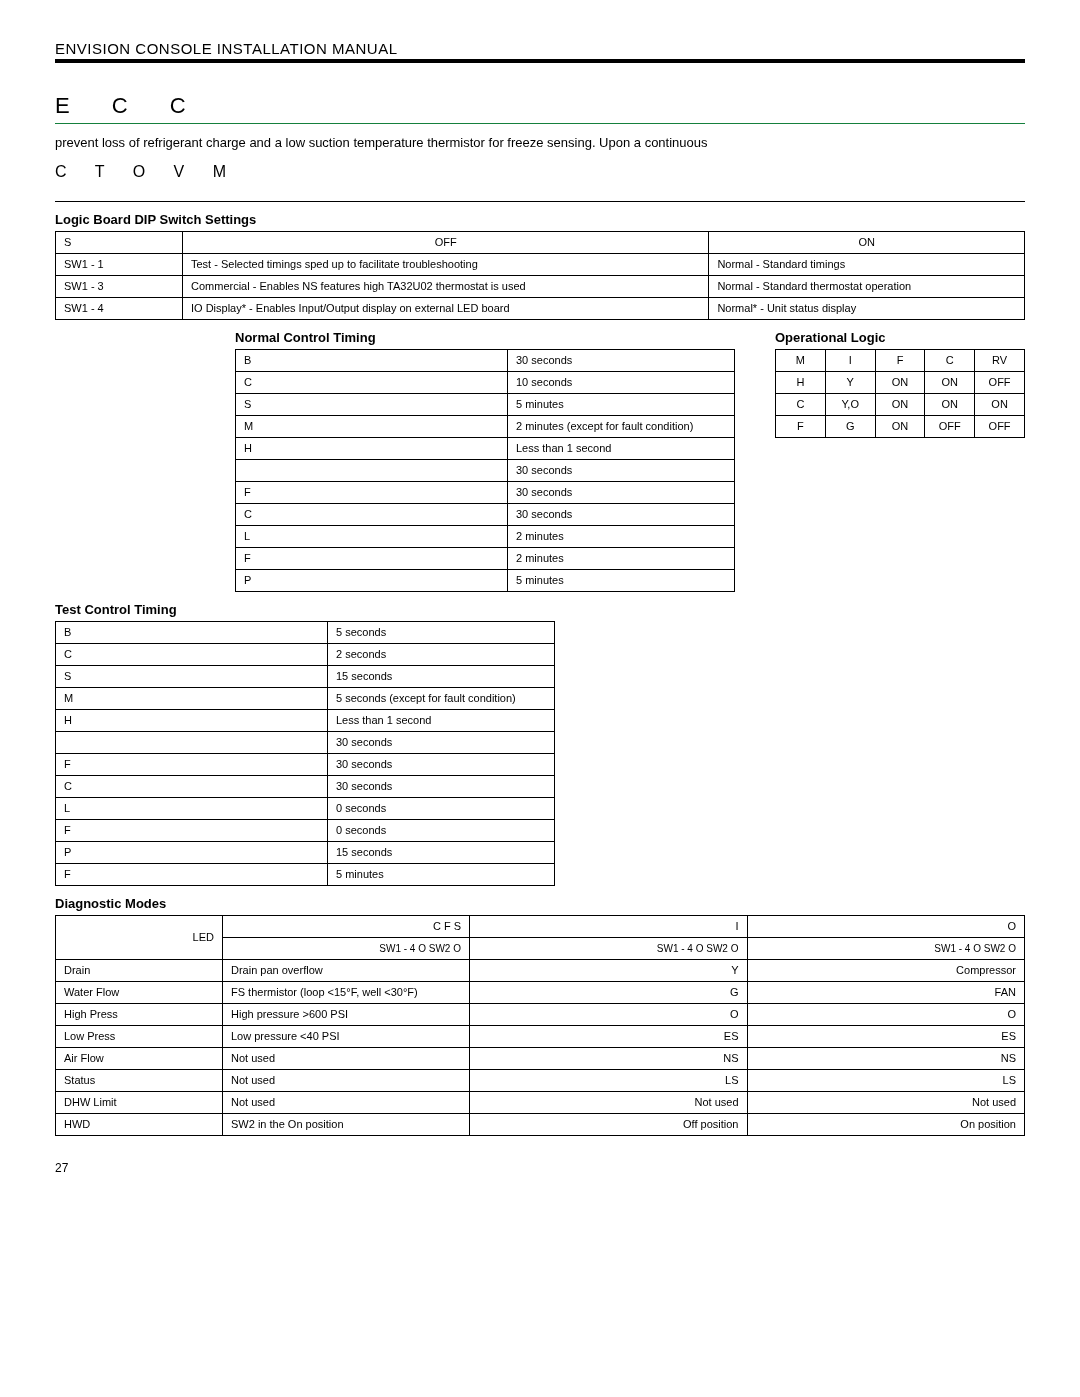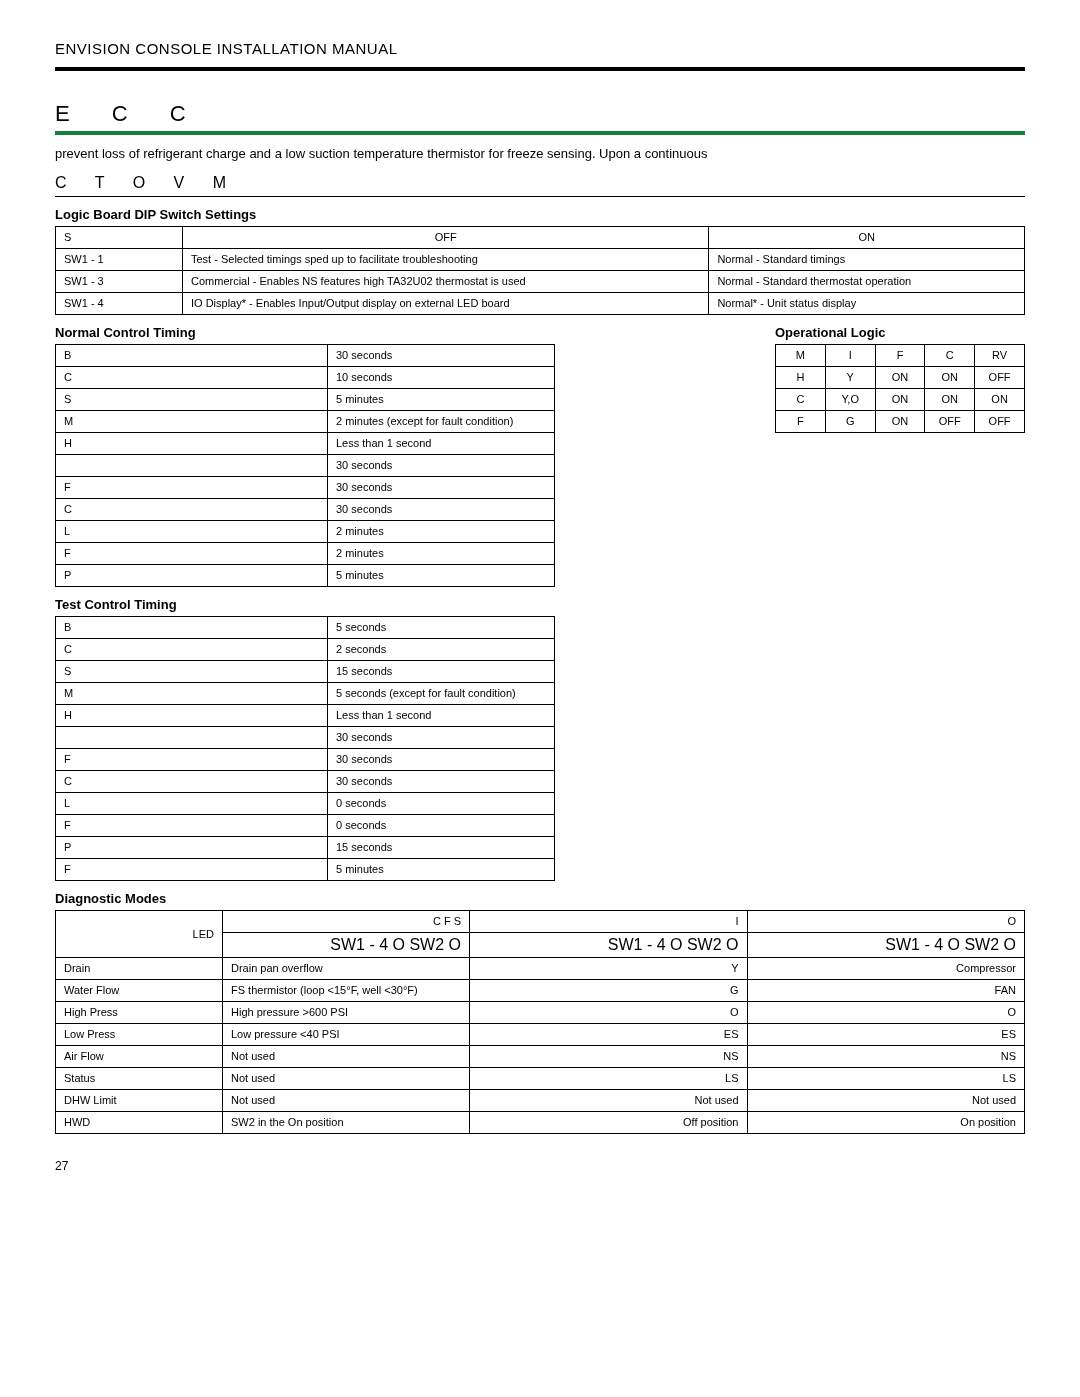--- a/index.html
+++ b/index.html
@@ -8,50 +8,50 @@
     color: #000;
     background: #fff;
     margin: 0;
     padding: 40px 55px;
     width: 1080px;
     box-sizing: border-box;
   }
   .header-title {
     font-size: 15px;
     letter-spacing: 0.5px;
-    margin-bottom: 10px;
+    margin-bottom: 2px;
   }
   .header-rule {
     border: none;
     border-top: 4px solid #000;
     margin: 0 0 30px 0;
   }
   .section-title {
     font-size: 22px;
     letter-spacing: 18px;
     font-weight: normal;
-    border-bottom: 4px solid #15803d;
+    border-bottom: 1px solid #15803d;
     padding-bottom: 4px;
     margin-bottom: 10px;
   }
   .two-col {
     display: flex;
     column-gap: 40px;
     font-size: 13px;
     line-height: 1.45;
     margin-bottom: 10px;
     align-items: center;
   }
   .two-col > div { flex: 1; }
   .sub-section-title {
     font-size: 16px;
     letter-spacing: 12px;
     font-weight: normal;
     border-bottom: 1px solid #000;
-    padding-bottom: 4px;
+    padding-bottom: 20px;
     margin: 8px 0 6px 0;
   }
   .table-heading {
     font-weight: bold;
     font-size: 13px;
     margin: 10px 0 4px 0;
   }
   table {
     border-collapse: collapse;
     font-size: 11px;
@@ -63,33 +63,33 @@
     text-align: left;
     vertical-align: middle;
     height: 15px;
   }
   th { font-weight: normal; }
   .dip-table { width: 100%; }
   .dip-table td:first-child, .dip-table th:first-child { width: 110px; text-align:left;}
   .dip-table th { text-align:center; }
   .row-flex {
     display:flex;
-    justify-content:space-between;
+    justify-content:flex-end;
     gap:40px;
     align-items:flex-start;
   }
   .timing-table { width: 500px; }
   .timing-table td:first-child { width: 255px; }
   .op-table { width: 250px; }
   .op-table td, .op-table th { text-align:center; width:20%; }
   .diag-table { width:100%; }
   .diag-table td { }
   .diag-table .c-led { width:150px; }
   .diag-table .c-cond { width:230px; }
-  .diag-head-sub { font-size:16px; }
+  .diag-head-sub { font-size:10px; }
   .center { text-align:right; }
   .page-num { text-align:left; font-size:12px; margin-top:25px;}
 </style>
 </head>
 <body>
 
 <div class="header-title">ENVISION CONSOLE INSTALLATION MANUAL</div>
 <hr class="header-rule">
 
 <div class="section-title">E C C</div>

